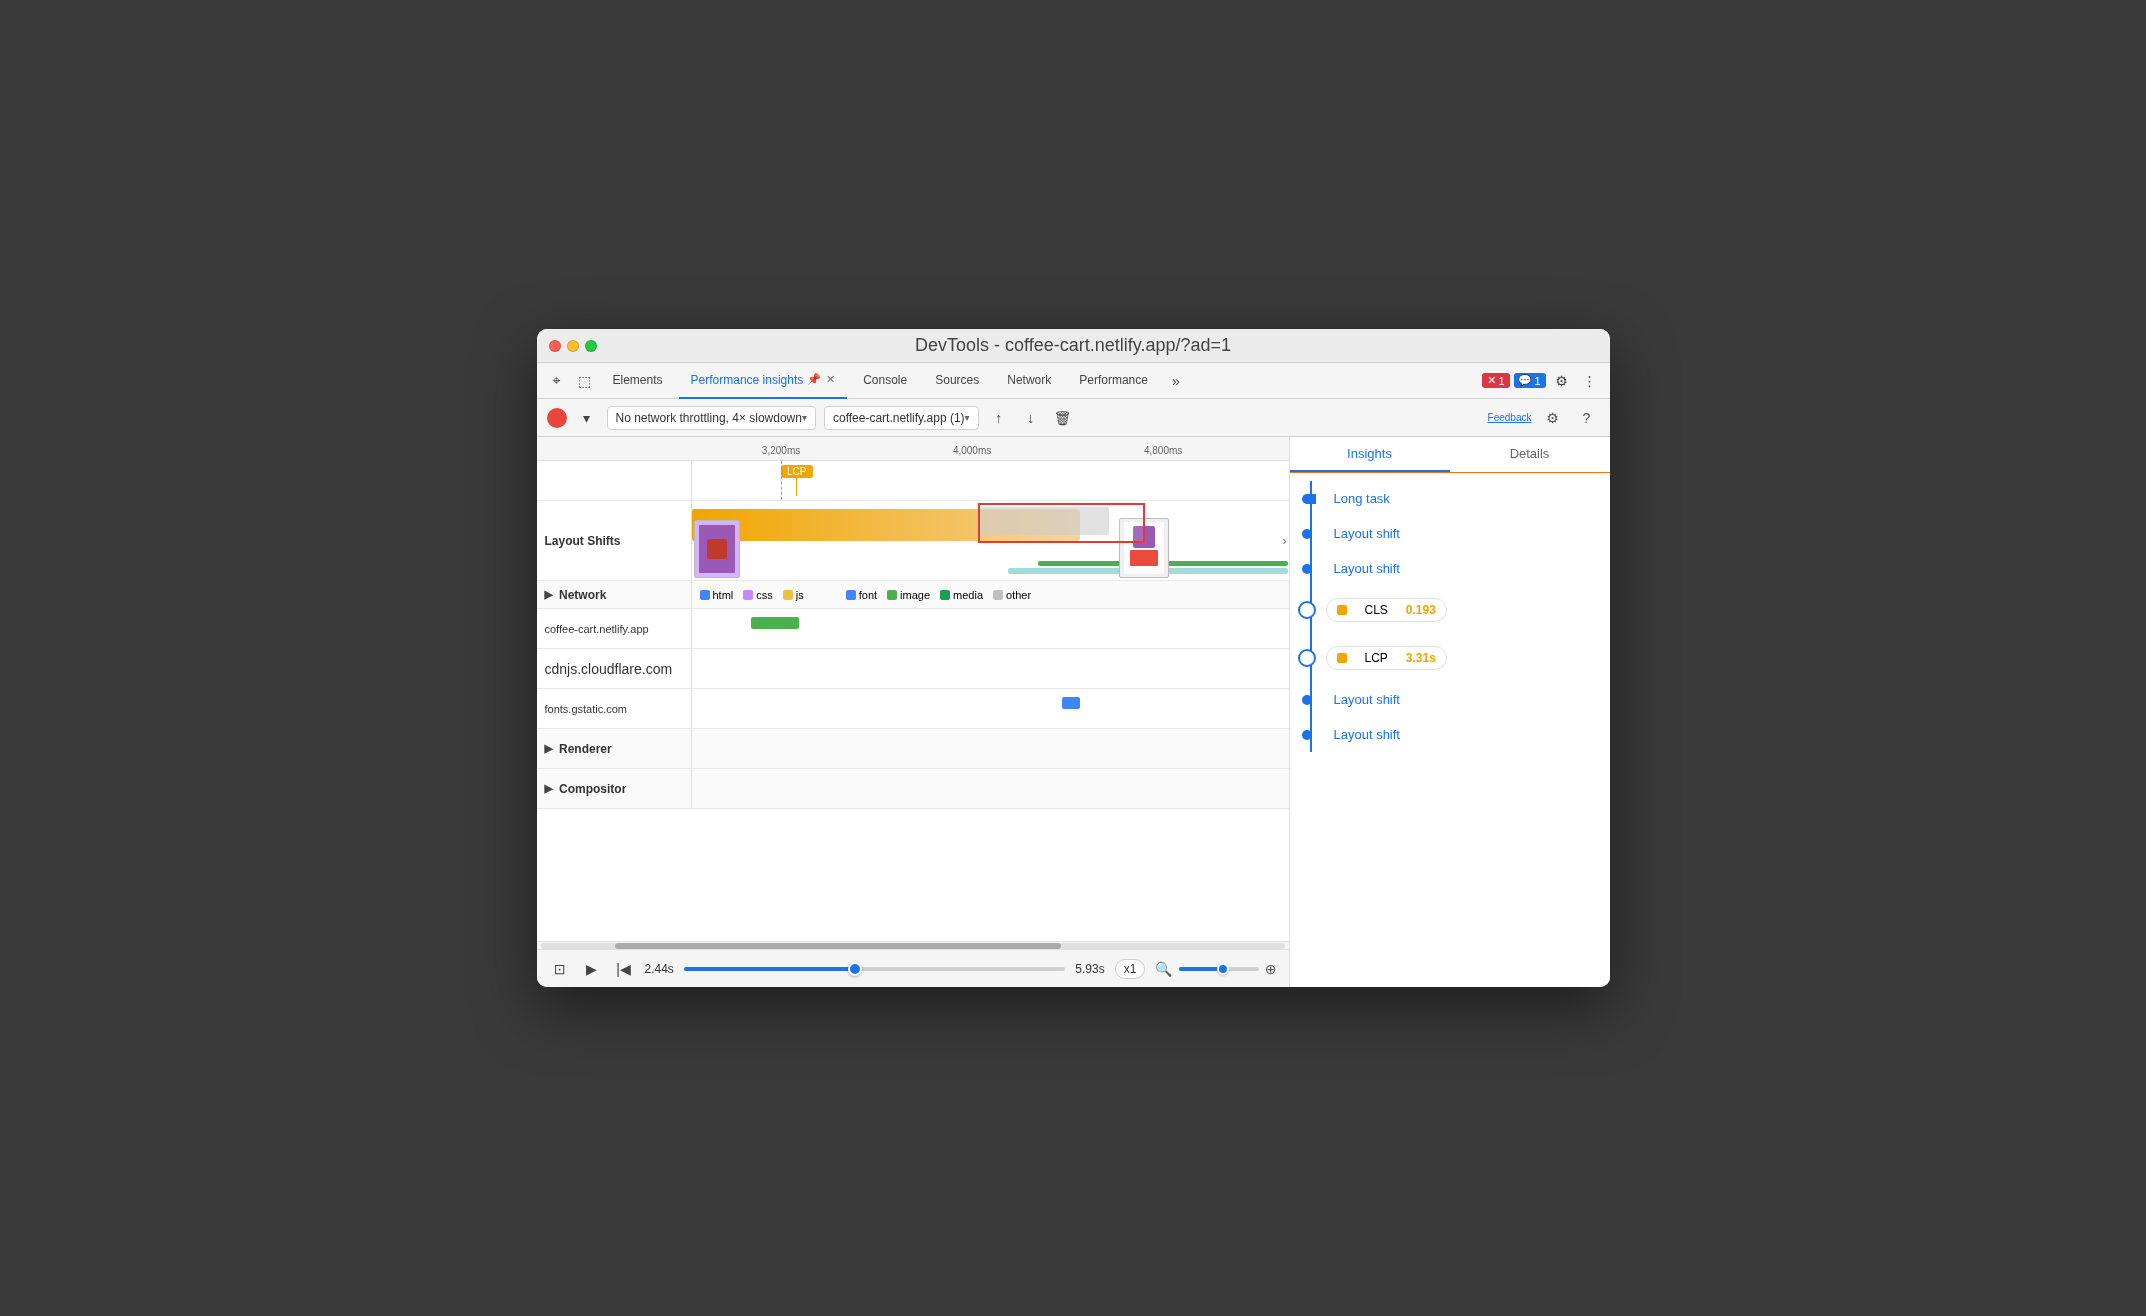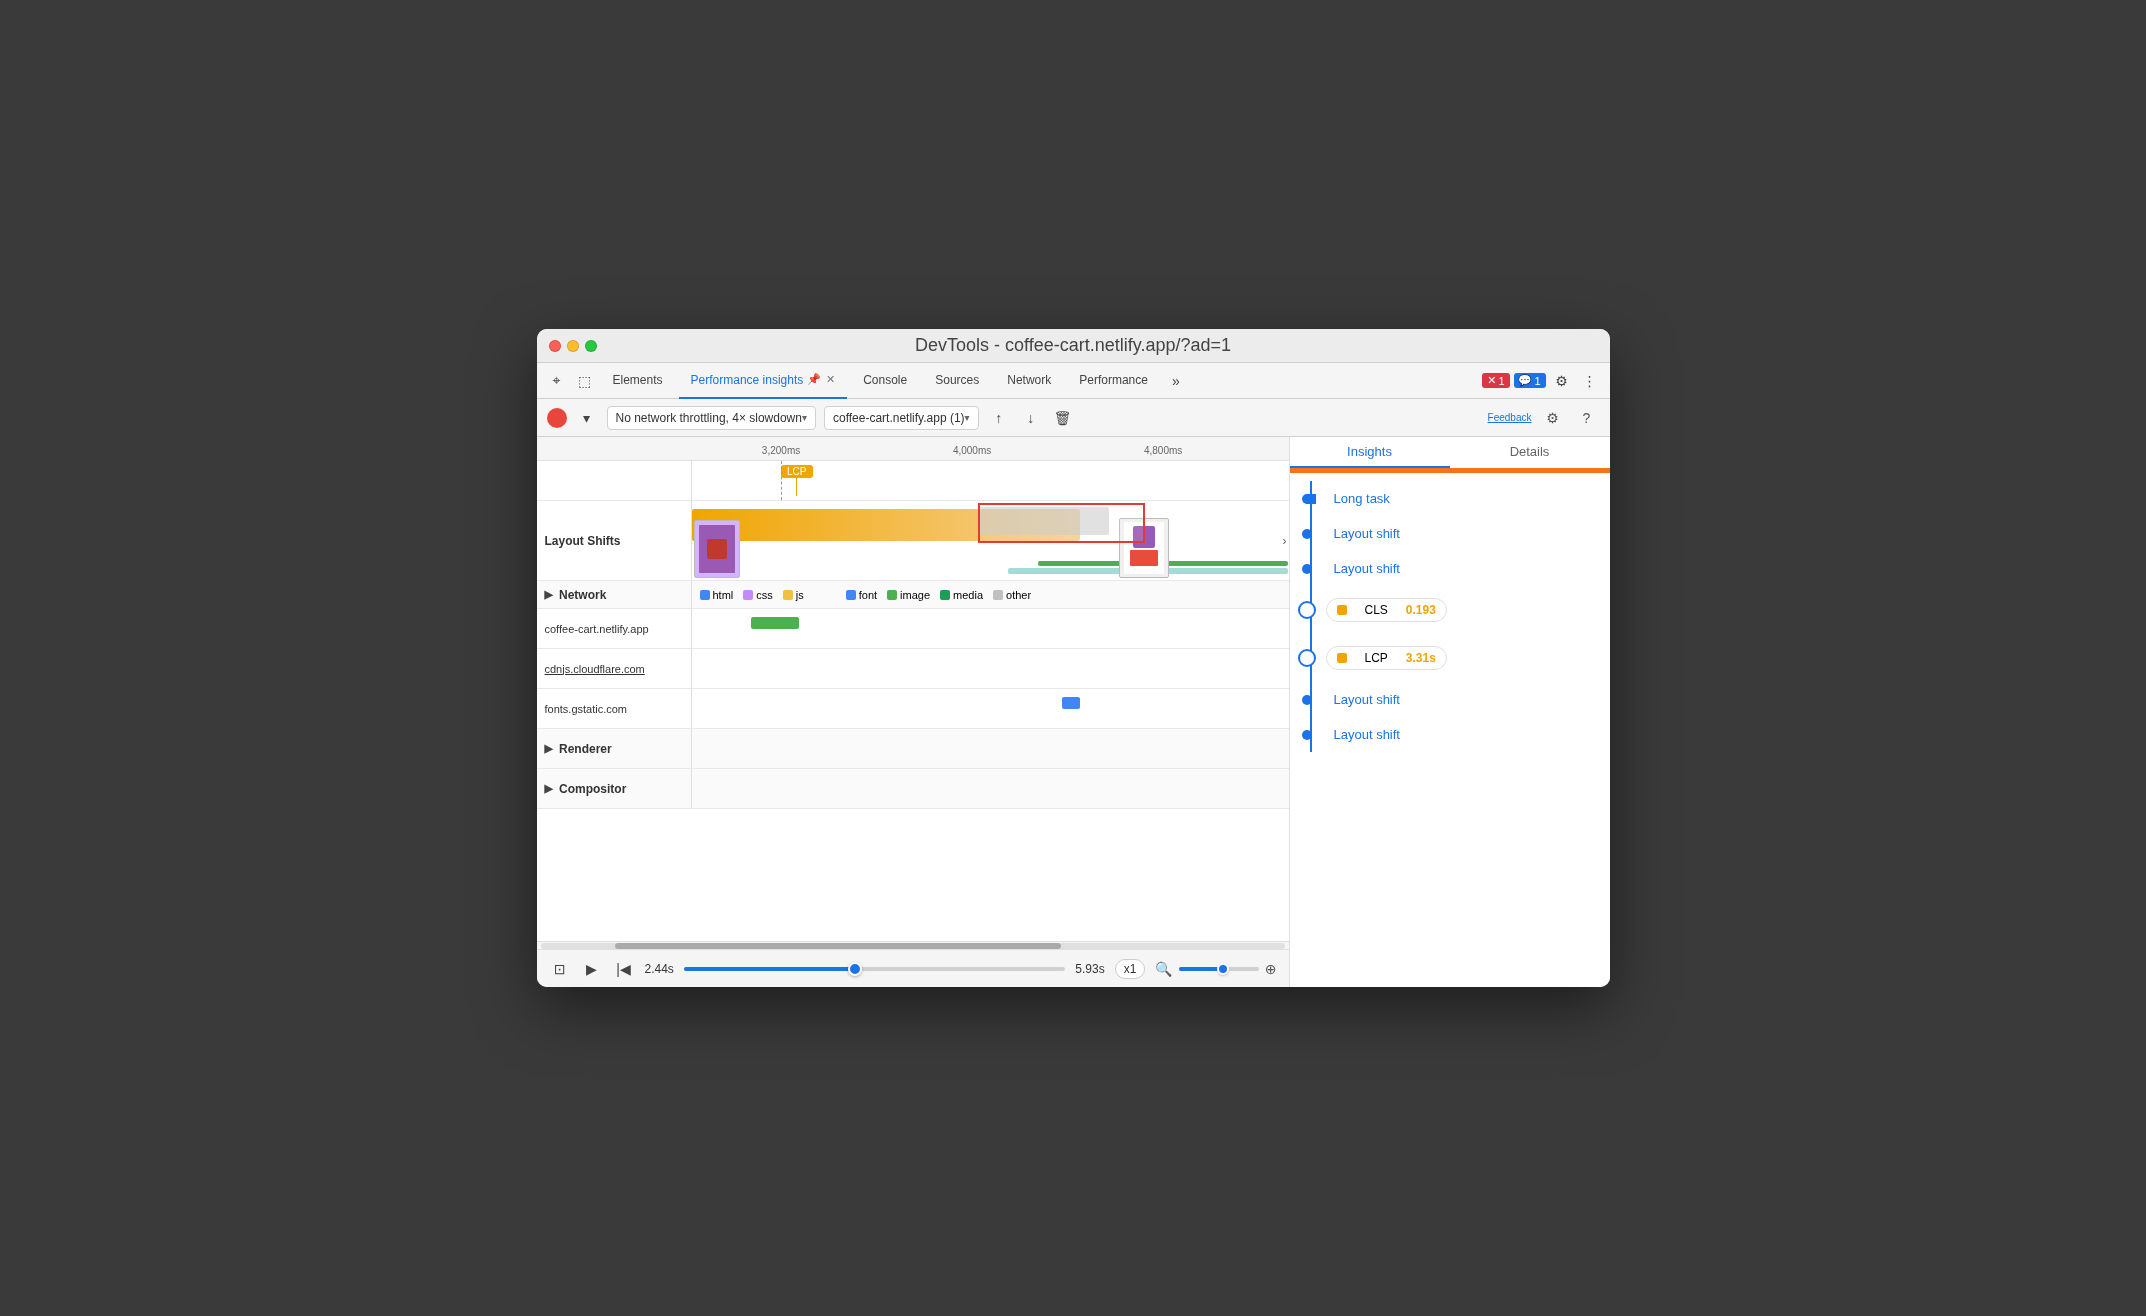--- a/index.html
+++ b/index.html
@@ -356,21 +356,21 @@
     
     .right-panel {
       width: 320px;
       min-width: 320px;
       display: flex;
       flex-direction: column;
       background: white;
     }
     .insights-tabs {
       display: flex;
-      border-bottom: 5px solid #f97316;
+      border-bottom: 1px solid #f97316;
       height: 36px;
     }
     .ins-tab {
       flex: 1;
       display: flex; align-items: center; justify-content: center;
       font-size: 13px;
       cursor: pointer;
       color: #666;
       border-bottom: 2px solid transparent;
     }
@@ -585,21 +585,21 @@
         </div>
 
         <div class="timeline-row" style="height:28px;">
           <div class="row-label normal" style="font-size:11px;">coffee-cart.netlify.app</div>
           <div class="row-content">
             <div style="position:absolute;left:10%;top:8px;width:8%;height:12px;background:#4caf50;border-radius:2px;"></div>
           </div>
         </div>
 
         <div class="timeline-row" style="height:28px;">
-          <div class="row-label normal" style="font-size:11px;text-decoration:underline;">cdnjs.cloudflare.com</div>
+          <div class="row-label normal" style="font-size:14px;">cdnjs.cloudflare.com</div>
           <div class="row-content"></div>
         </div>
 
         <div class="timeline-row" style="height:28px;">
           <div class="row-label normal" style="font-size:11px;">fonts.gstatic.com</div>
           <div class="row-content">
             <div style="position:absolute;left:62%;top:8px;width:3%;height:12px;background:#4285f4;border-radius:2px;"></div>
           </div>
         </div>
 

